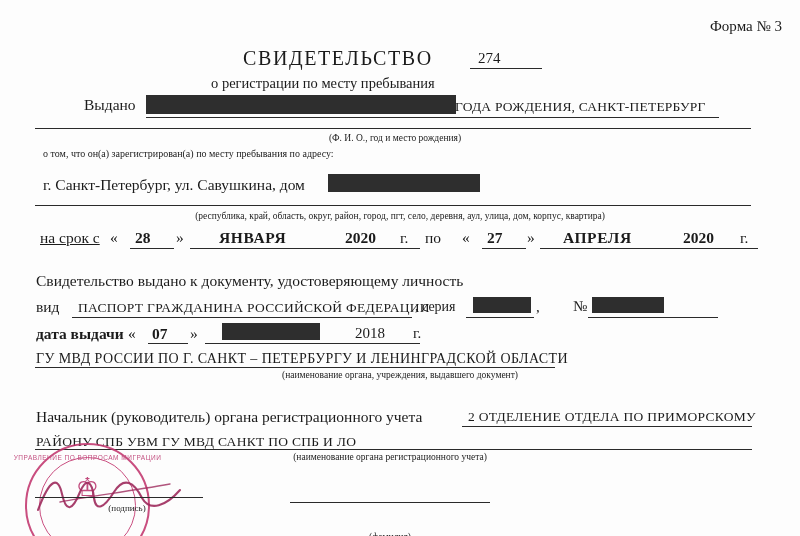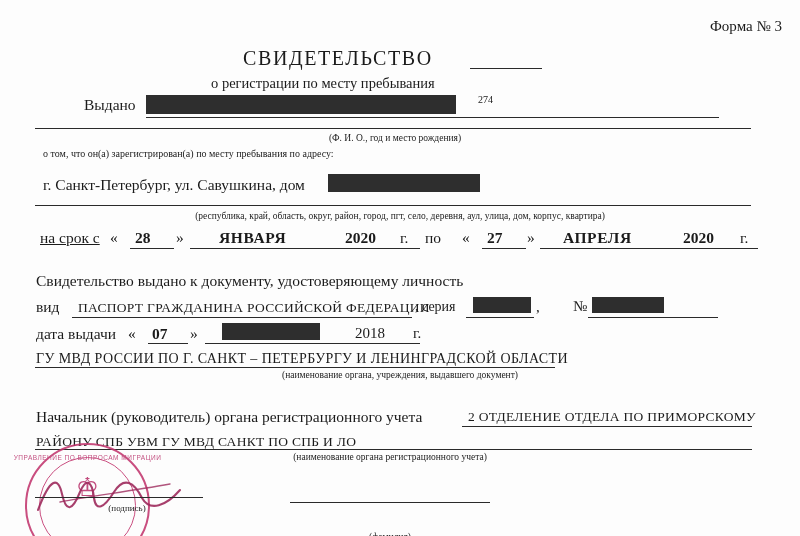--- a/index.html
+++ b/index.html
@@ -47,22 +47,21 @@
   }
   #title-main {
     left: 243px;
     top: 47px;
     font-size: 20px;
     letter-spacing: 1.6px;
   }
   #title-number {
     left: 478px;
     top: 50px;
-    font-size: 10px;
-    margin-top: 44px;
+    font-size: 15px;
   }
   #title-sub {
     left: 211px;
     top: 75px;
     font-size: 14.5px;
   }
   #label-vydano {
     left: 84px;
     top: 96px;
     font-size: 15.5px;
@@ -113,21 +112,21 @@
     left: 36px;
     top: 272px;
     font-size: 15.5px;
   }
   #doc-vid-label { left: 36px; top: 298px; font-size: 15.5px; }
   #doc-vid-value { left: 78px; top: 300px; font-size: 13.5px; letter-spacing: 0.3px; }
   #doc-seria-label { left: 415px; top: 299px; font-size: 14px; }
   #doc-comma { left: 536px; top: 299px; font-size: 15px; }
   #doc-num-label { left: 573px; top: 298px; font-size: 15px; }
 
-  #date-label { left: 36px; top: 325px; font-size: 15.5px; }
+  #date-label { left: 36px; top: 325px; font-size: 15.5px; font-weight: bold; }
   #date-q1 { left: 128px; top: 325px; font-size: 15.5px; }
   #date-day { left: 152px; top: 325px; font-size: 15.5px; font-weight: bold; }
   #date-q2 { left: 190px; top: 325px; font-size: 15.5px; }
   #date-year { left: 355px; top: 325px; font-size: 15px; }
   #date-g { left: 413px; top: 325px; font-size: 15px; }
 
   #organ-line {
     left: 36px;
     top: 351px;
     font-size: 14px;
@@ -230,20 +229,21 @@
 
   <div class="txt" id="form-no">Форма № 3</div>
 
   <div class="txt" id="title-main">СВИДЕТЕЛЬСТВО</div>
   <div class="txt" id="title-number">274</div>
   <div class="line" style="left:470px; top:68px; width:72px;"></div>
   <div class="txt" id="title-sub">о регистрации по месту пребывания</div>
 
   <div class="txt" id="label-vydano">Выдано</div>
   <div class="redact" style="left:146px; top:95px; width:310px; height:19px;"></div>
+  <div class="txt" id="birth-place">ГОДА РОЖДЕНИЯ, САНКТ-ПЕТЕРБУРГ</div>
   <div class="line" style="left:146px; top:117px; width:573px;"></div>
   <div class="caption" id="cap-fio">(Ф. И. О., год и место рождения)</div>
   <div class="line" style="left:35px; top:128px; width:716px;"></div>
 
   <div class="txt" id="about-line">о том, что он(а) зарегистрирован(а) по месту пребывания по адресу:</div>
   <div class="txt" id="addr-line">г. Санкт-Петербург, ул. Савушкина, дом</div>
   <div class="redact" style="left:328px; top:174px; width:152px; height:18px;"></div>
   <div class="line" style="left:35px; top:205px; width:716px;"></div>
   <div class="caption" id="cap-addr">(республика, край, область, округ, район, город, пгт, село, деревня, аул, улица, дом, корпус, квартира)</div>
 

